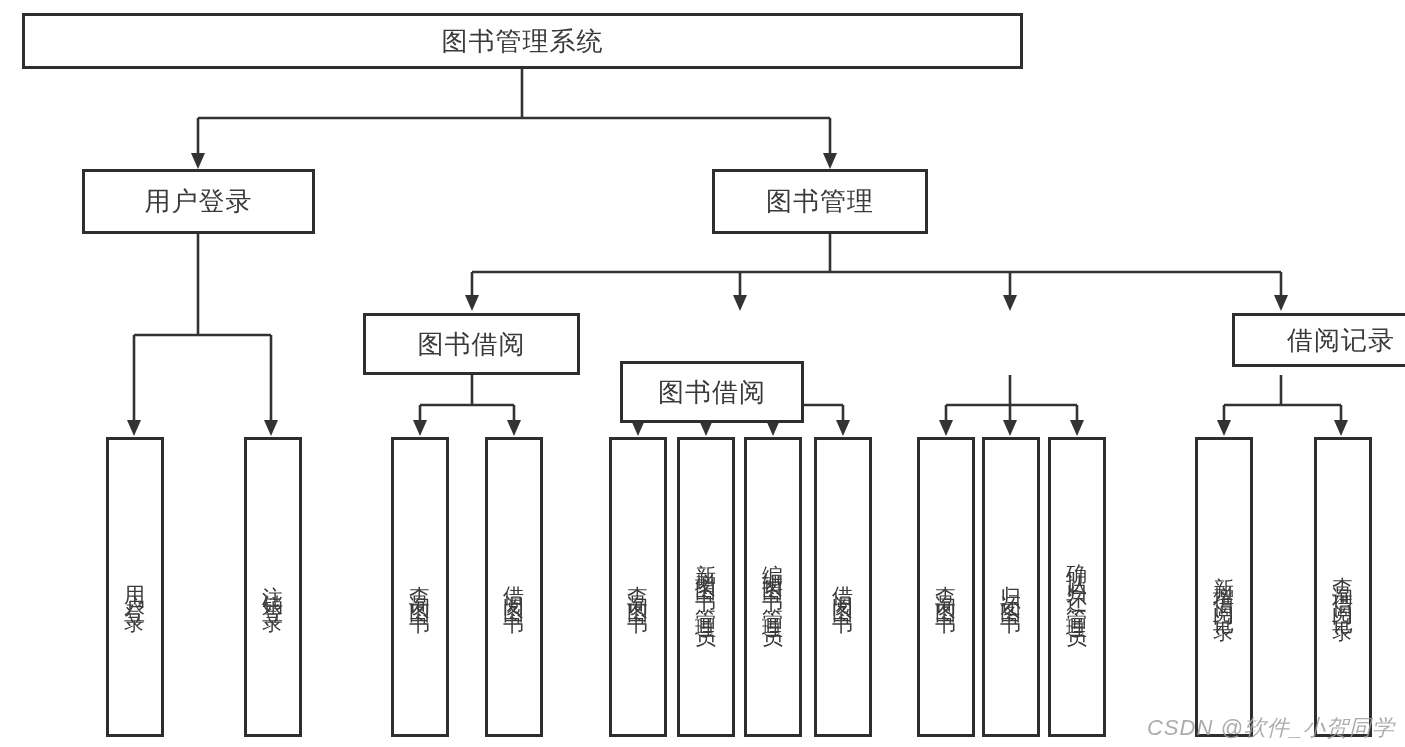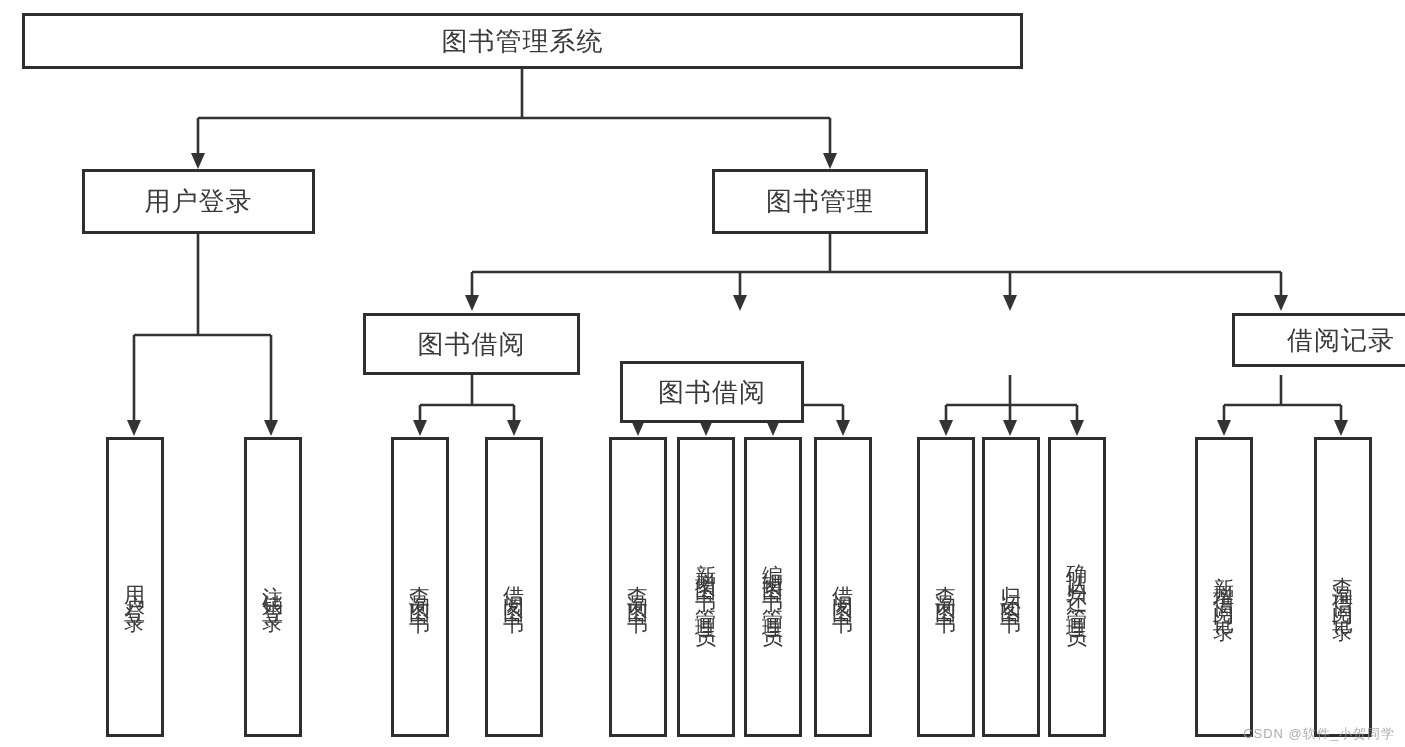--- a/index.html
+++ b/index.html
@@ -47,25 +47,26 @@
     text-orientation: mixed;
     font-size: 21px;
     letter-spacing: 9px;
     color: #3a3a3a;
     line-height: 1;
   }
   .watermark {
     position: absolute;
     right: 10px;
     bottom: 4px;
-    font-size: 13px;
+    font-size: 22px;
     color: rgba(158,158,158,0.85);
     letter-spacing: 1px;
     z-index: 5;
     white-space: nowrap;
+    font-style: italic;
   }
 </style>
 </head>
 <body>
 
 <div class="canvas">
 
   <svg class="connectors" viewBox="0 0 1405 747">
     <g>
       <path d="M522,69 V118 M198,118 H830 M198,118 V153 M830,118 V153"></path>

